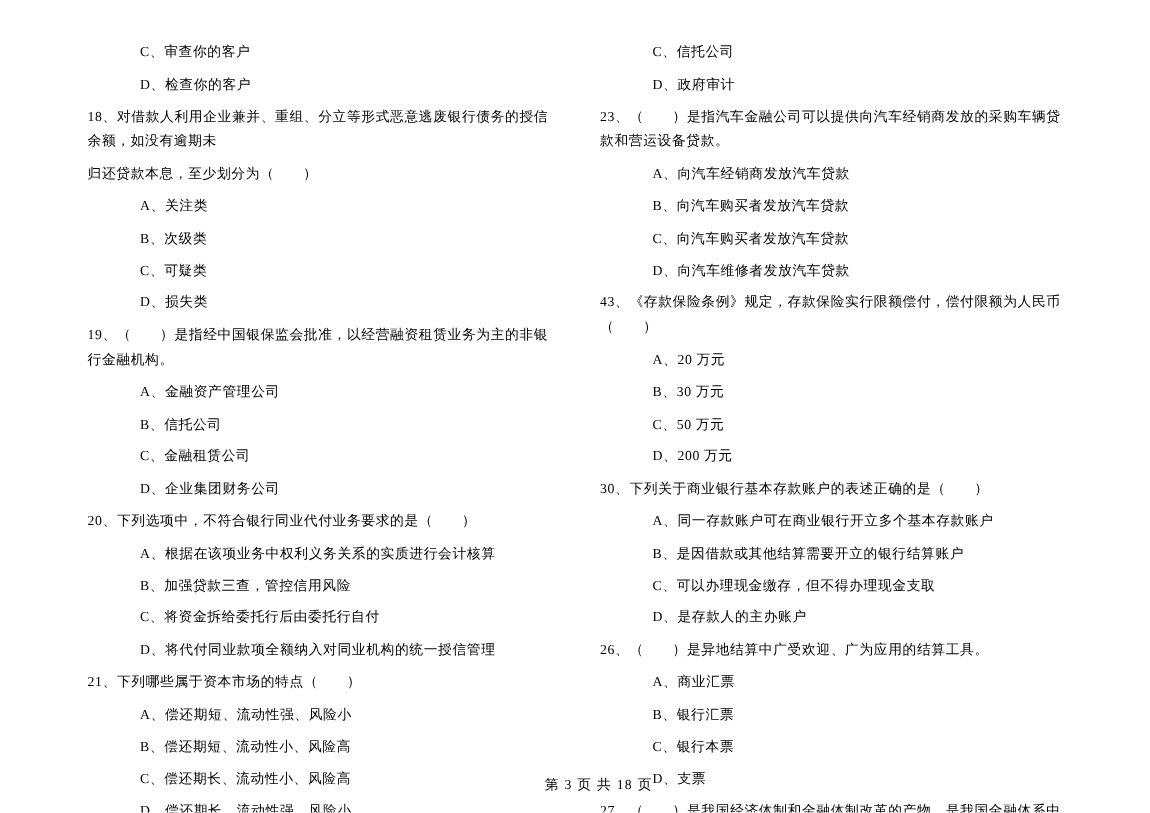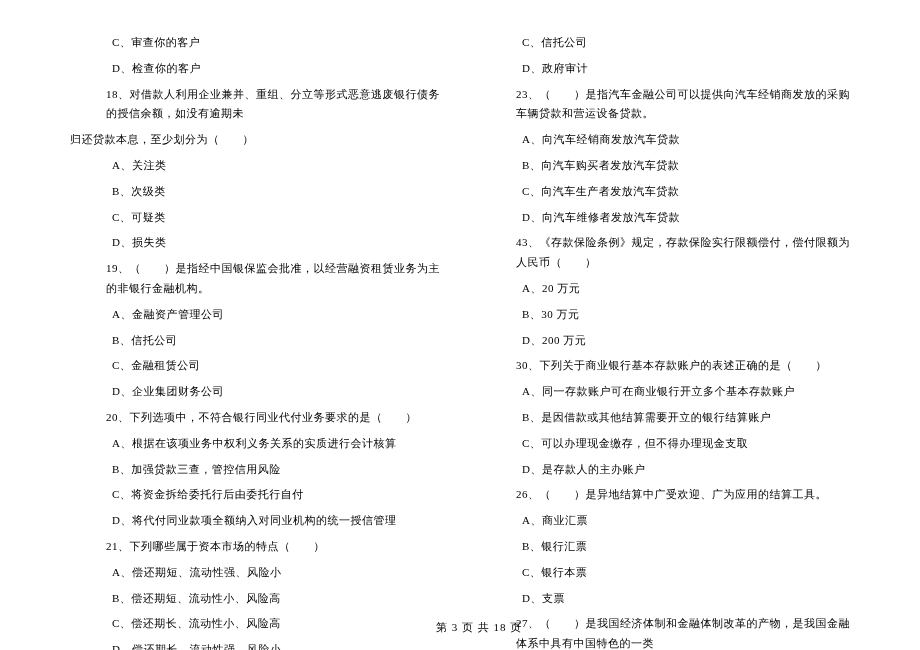--- a/index.html
+++ b/index.html
@@ -29,21 +29,20 @@
     }
     .option {
       padding: 3px 0 3px 42px;
       line-height: 1.8;
       letter-spacing: 0.5px;
     }
     .question {
       padding: 3px 0 3px 0;
       line-height: 1.8;
       letter-spacing: 0.5px;
-      margin-left: 36px;
     }
     .continuation {
       padding: 3px 0 3px 0;
       line-height: 1.8;
       letter-spacing: 0.5px;
       font-family: Liberation Serif, serif;
     }
     .footer {
       position: absolute;
       bottom: 15px;
@@ -83,25 +82,26 @@
       <div class="option">B、偿还期短、流动性小、风险高</div>
       <div class="option">C、偿还期长、流动性小、风险高</div>
       <div class="option">D、偿还期长、流动性强、风险小</div>
     </div>
   <div class="column" id="right-col">
       <div class="option">C、信托公司</div>
       <div class="option">D、政府审计</div>
       <div class="question">23、（　　）是指汽车金融公司可以提供向汽车经销商发放的采购车辆贷款和营运设备贷款。</div>
       <div class="option">A、向汽车经销商发放汽车贷款</div>
       <div class="option">B、向汽车购买者发放汽车贷款</div>
-      <div class="option">C、向汽车生产者发放汽车贷款</div>
+      <div class="option">C、向汽车购买者发放汽车贷款</div>
       <div class="option">D、向汽车维修者发放汽车贷款</div>
       <div class="question">43、《存款保险条例》规定，存款保险实行限额偿付，偿付限额为人民币（　　）</div>
       <div class="option">A、20 万元</div>
       <div class="option">B、30 万元</div>
+      <div class="option">C、50 万元</div>
       <div class="option">D、200 万元</div>
       <div class="question">30、下列关于商业银行基本存款账户的表述正确的是（　　）</div>
       <div class="option">A、同一存款账户可在商业银行开立多个基本存款账户</div>
       <div class="option">B、是因借款或其他结算需要开立的银行结算账户</div>
       <div class="option">C、可以办理现金缴存，但不得办理现金支取</div>
       <div class="option">D、是存款人的主办账户</div>
       <div class="question">26、（　　）是异地结算中广受欢迎、广为应用的结算工具。</div>
       <div class="option">A、商业汇票</div>
       <div class="option">B、银行汇票</div>
       <div class="option">C、银行本票</div>

